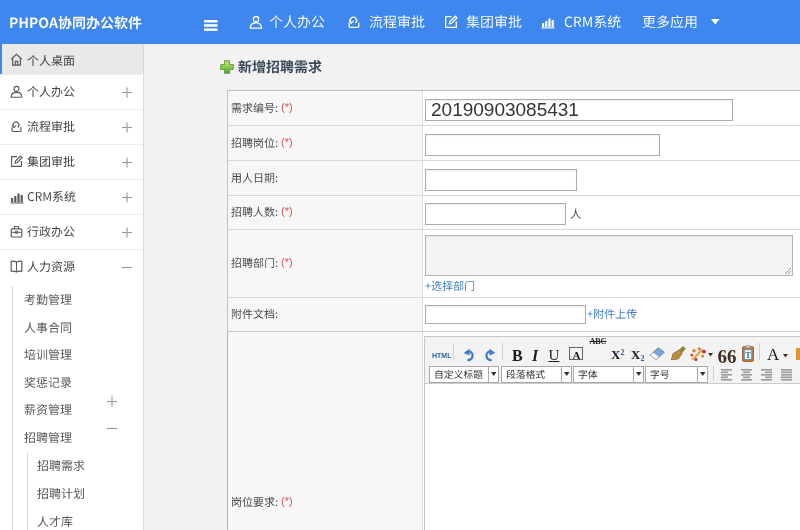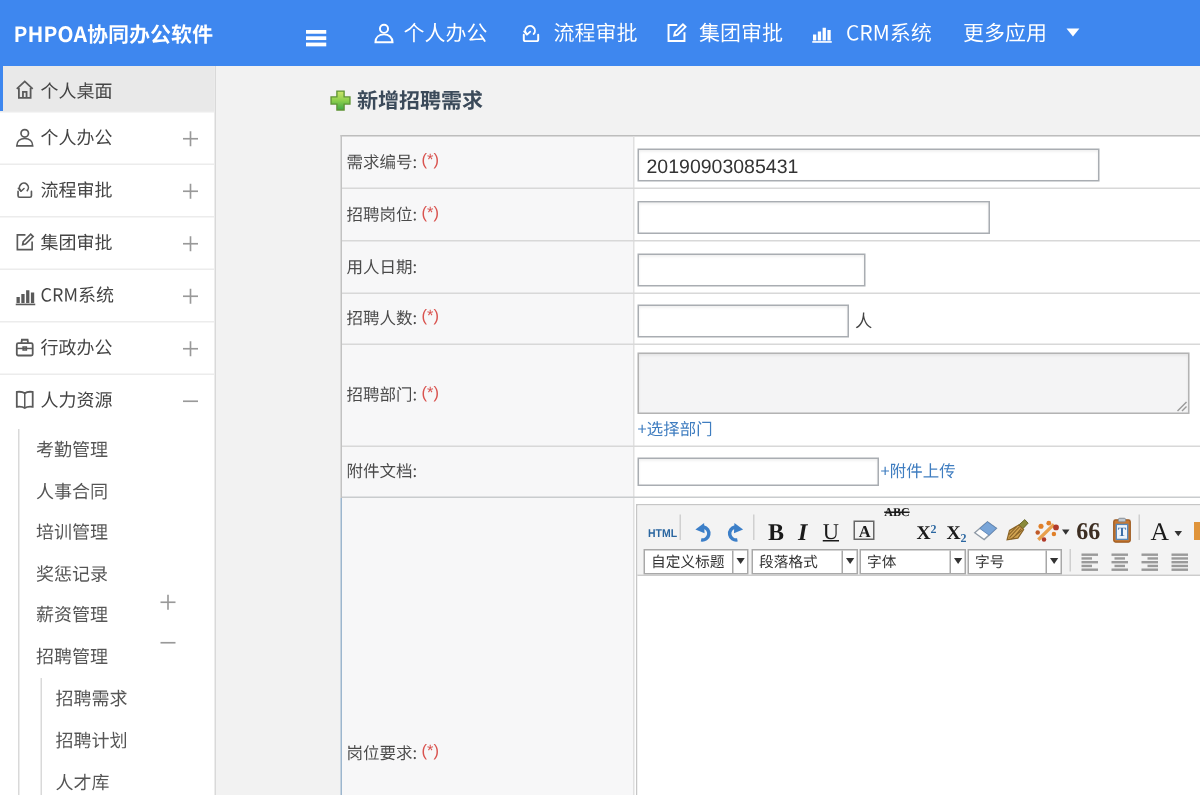--- a/index.html
+++ b/index.html
@@ -261,21 +261,21 @@
     <path d="M1.8 -9.2V-7.0H0.5V-6.2H1.8V-3.8C1.3 -3.7 0.7 -3.5 0.3 -3.4L0.5 -2.6L1.8 -3.0V-0.1C1.8 0.0 1.8 0.1 1.6 0.1C1.5 0.1 1.1 0.1 0.6 0.1C0.7 0.3 0.8 0.7 0.8 0.9C1.6 0.9 2.0 0.8 2.2 0.7C2.5 0.6 2.6 0.4 2.6 -0.1V-3.3L3.9 -3.7L3.8 -4.5L2.6 -4.1V-6.2H4.0V-7.0H2.6V-9.2ZM4.6 -3.7V0.9H5.4V0.3H9.2V0.8H10.0V-3.7ZM5.4 -0.4V-2.9H9.2V-0.4ZM4.3 -8.7V-7.9H6.2C6.0 -6.6 5.5 -5.4 3.9 -4.7C4.1 -4.6 4.4 -4.3 4.5 -4.1C6.2 -4.9 6.8 -6.3 7.0 -7.9H9.3C9.2 -6.1 9.1 -5.4 8.9 -5.2C8.8 -5.1 8.7 -5.1 8.5 -5.1C8.4 -5.1 7.9 -5.1 7.4 -5.1C7.6 -4.9 7.6 -4.6 7.7 -4.4C8.2 -4.3 8.7 -4.3 8.9 -4.4C9.2 -4.4 9.4 -4.5 9.6 -4.7C9.9 -5.0 10.0 -5.9 10.1 -8.3C10.1 -8.5 10.1 -8.7 10.1 -8.7Z M11.4 -1.5 11.6 -0.7 14.4 -1.3V0.8H15.1V-1.5L15.8 -1.6L15.7 -2.4L15.1 -2.2V-8.0H15.7V-8.8H11.5V-8.0H12.2V-1.6ZM12.9 -8.0H14.4V-6.5H12.9ZM15.4 -3.9V-3.2H16.9C16.8 -2.6 16.6 -2.0 16.4 -1.5H20.1C20.0 -0.6 19.9 -0.2 19.7 -0.0C19.6 0.1 19.5 0.1 19.3 0.1C19.1 0.1 18.5 0.1 17.9 0.0C18.0 0.2 18.1 0.5 18.1 0.8C18.7 0.8 19.3 0.8 19.6 0.8C19.9 0.8 20.2 0.7 20.3 0.5C20.6 0.2 20.8 -0.4 21.0 -1.8C21.0 -2.0 21.0 -2.2 21.0 -2.2H17.5L17.7 -3.2H21.6V-3.9ZM12.9 -5.8H14.4V-4.2H12.9ZM12.9 -3.5H14.4V-2.1L12.9 -1.7ZM16.7 -6.1H18.1V-5.2H16.7ZM18.9 -6.1H20.3V-5.2H18.9ZM16.7 -7.6H18.1V-6.7H16.7ZM18.9 -7.6H20.3V-6.7H18.9ZM18.1 -9.2V-8.2H16.0V-4.6H21.1V-8.2H18.9V-9.2Z M23.6 -6.9C23.8 -6.3 24.1 -5.5 24.2 -5.0L25.0 -5.2C24.9 -5.7 24.6 -6.5 24.3 -7.1ZM28.9 -8.7V0.9H29.6V-7.9H31.4C31.1 -7.0 30.7 -5.9 30.3 -4.9C31.3 -3.9 31.5 -3.1 31.5 -2.4C31.5 -2.1 31.5 -1.7 31.2 -1.6C31.1 -1.5 31.0 -1.5 30.8 -1.5C30.6 -1.5 30.3 -1.5 29.9 -1.5C30.1 -1.3 30.2 -0.9 30.2 -0.7C30.5 -0.7 30.8 -0.7 31.1 -0.7C31.4 -0.7 31.6 -0.8 31.8 -0.9C32.2 -1.2 32.3 -1.7 32.3 -2.4C32.3 -3.1 32.1 -4.0 31.1 -5.0C31.5 -6.0 32.0 -7.3 32.4 -8.3L31.9 -8.7L31.7 -8.7ZM24.7 -9.1C24.9 -8.7 25.1 -8.3 25.2 -7.9H22.9V-7.2H28.1V-7.9H26.0C25.9 -8.3 25.7 -8.9 25.5 -9.3ZM26.8 -7.1C26.6 -6.5 26.3 -5.6 26.0 -5.0H22.6V-4.2H28.3V-5.0H26.8C27.0 -5.5 27.3 -6.3 27.6 -6.9ZM23.2 -3.2V0.8H24.0V0.3H27.0V0.7H27.8V-3.2ZM24.0 -0.5V-2.5H27.0V-0.5Z M34.4 -8.9C35.0 -8.2 35.6 -7.3 35.9 -6.8L36.6 -7.3C36.3 -7.8 35.6 -8.6 35.0 -9.3ZM34.0 -7.0V0.9H34.8V-7.0ZM36.9 -8.8V-8.0H42.2V-0.2C42.2 0.0 42.1 0.1 41.9 0.1C41.7 0.1 40.9 0.1 40.1 0.1C40.2 0.3 40.3 0.6 40.4 0.9C41.4 0.9 42.1 0.9 42.5 0.7C42.9 0.6 43.0 0.3 43.0 -0.2V-8.8Z M45.5 -4.3C45.9 -4.3 46.3 -4.6 46.3 -5.1C46.3 -5.5 45.9 -5.8 45.5 -5.8C45.1 -5.8 44.8 -5.5 44.8 -5.1C44.8 -4.6 45.1 -4.3 45.5 -4.3ZM45.5 0.1C45.9 0.1 46.3 -0.2 46.3 -0.6C46.3 -1.1 45.9 -1.4 45.5 -1.4C45.1 -1.4 44.8 -1.1 44.8 -0.6C44.8 -0.2 45.1 0.1 45.5 0.1Z" fill="#4a4a4a"></path>
   </svg>
 <span class="abs" style="left:281px;top:256px;font-size:11px;color:#d9534f">(*)</span>
 <svg class="t" style="left:230.5px;top:318.0px;" width="1" height="1">
     <path d="M6.3 -4.6C6.7 -3.8 7.2 -2.7 7.4 -2.0L8.1 -2.4C7.9 -3.0 7.4 -4.0 7.0 -4.8ZM8.8 -9.1V-6.7H6.1V-5.9H8.8V-0.2C8.8 0.0 8.8 0.0 8.6 0.1C8.4 0.1 7.9 0.1 7.3 0.0C7.4 0.3 7.5 0.6 7.6 0.9C8.4 0.9 8.9 0.8 9.2 0.7C9.5 0.6 9.6 0.3 9.6 -0.2V-5.9H10.6V-6.7H9.6V-9.1ZM5.7 -9.2C5.2 -7.6 4.4 -6.0 3.5 -5.0C3.7 -4.9 3.9 -4.5 4.0 -4.3C4.3 -4.7 4.6 -5.0 4.8 -5.4V0.8H5.6V-6.8C5.9 -7.5 6.2 -8.3 6.4 -9.0ZM0.9 -8.8V0.9H1.6V-8.0H3.0C2.8 -7.2 2.5 -6.2 2.2 -5.4C2.9 -4.5 3.1 -3.7 3.1 -3.1C3.1 -2.8 3.0 -2.4 2.9 -2.3C2.8 -2.3 2.7 -2.2 2.6 -2.2C2.4 -2.2 2.2 -2.2 2.0 -2.2C2.1 -2.0 2.2 -1.7 2.2 -1.5C2.4 -1.5 2.7 -1.5 2.9 -1.5C3.1 -1.5 3.3 -1.6 3.4 -1.7C3.7 -1.9 3.8 -2.4 3.8 -3.0C3.8 -3.7 3.7 -4.6 2.9 -5.5C3.3 -6.4 3.7 -7.6 3.9 -8.5L3.4 -8.8L3.3 -8.8Z M14.5 -3.8V-2.9H17.6V0.9H18.5V-2.9H21.5V-3.8H18.5V-6.2H21.0V-7.0H18.5V-9.1H17.6V-7.0H16.2C16.3 -7.5 16.4 -8.0 16.5 -8.5L15.8 -8.7C15.5 -7.2 15.0 -5.8 14.4 -4.9C14.6 -4.8 14.9 -4.6 15.1 -4.5C15.4 -5.0 15.7 -5.5 15.9 -6.2H17.6V-3.8ZM13.9 -9.2C13.4 -7.5 12.4 -5.9 11.4 -4.8C11.5 -4.6 11.7 -4.2 11.8 -4.0C12.2 -4.4 12.5 -4.8 12.8 -5.3V0.9H13.6V-6.6C14.0 -7.3 14.4 -8.2 14.7 -9.0Z M26.7 -9.1C27.0 -8.5 27.3 -7.8 27.5 -7.3L28.4 -7.6C28.2 -8.1 27.8 -8.8 27.5 -9.3ZM22.6 -7.3V-6.5H24.3C24.9 -4.8 25.8 -3.4 26.9 -2.2C25.7 -1.2 24.2 -0.4 22.4 0.1C22.6 0.3 22.8 0.7 22.9 0.9C24.8 0.3 26.3 -0.5 27.5 -1.6C28.8 -0.5 30.3 0.3 32.1 0.8C32.2 0.6 32.5 0.2 32.6 0.0C30.9 -0.4 29.4 -1.2 28.2 -2.2C29.3 -3.3 30.1 -4.8 30.8 -6.5H32.5V-7.3ZM27.5 -2.8C26.5 -3.8 25.7 -5.1 25.1 -6.5H29.8C29.3 -5.0 28.5 -3.8 27.5 -2.8Z M42.4 -8.5C42.1 -7.7 41.7 -6.6 41.3 -5.9L41.9 -5.7C42.3 -6.3 42.8 -7.4 43.2 -8.3ZM37.4 -8.3C37.7 -7.5 38.2 -6.4 38.3 -5.7L39.1 -6.0C38.9 -6.7 38.4 -7.7 38.0 -8.5ZM35.1 -9.2V-6.9H33.5V-6.1H35.0C34.7 -4.6 34.0 -2.9 33.3 -1.9C33.4 -1.7 33.6 -1.4 33.7 -1.2C34.2 -1.9 34.7 -3.2 35.1 -4.4V0.9H35.9V-4.7C36.2 -4.1 36.7 -3.4 36.8 -3.1L37.3 -3.7C37.1 -4.0 36.2 -5.3 35.9 -5.7V-6.1H37.3V-6.9H35.9V-9.2ZM37.1 -0.7V0.1H42.3V0.8H43.1V-5.2H40.6V-9.2H39.8V-5.2H37.3V-4.4H42.3V-3.0H37.4V-2.2H42.3V-0.7Z M45.5 -4.3C45.9 -4.3 46.3 -4.6 46.3 -5.1C46.3 -5.5 45.9 -5.8 45.5 -5.8C45.1 -5.8 44.8 -5.5 44.8 -5.1C44.8 -4.6 45.1 -4.3 45.5 -4.3ZM45.5 0.1C45.9 0.1 46.3 -0.2 46.3 -0.6C46.3 -1.1 45.9 -1.4 45.5 -1.4C45.1 -1.4 44.8 -1.1 44.8 -0.6C44.8 -0.2 45.1 0.1 45.5 0.1Z" fill="#4a4a4a"></path>
   </svg>
 <svg class="t" style="left:230.5px;top:506.0px;" width="1" height="1">
     <path d="M1.2 -8.9V-6.7H9.8V-8.9H8.9V-7.5H5.9V-9.3H5.1V-7.5H2.1V-8.9ZM1.2 -5.9V0.8H2.0V-5.1H9.1V-0.2C9.1 0.0 9.0 0.1 8.8 0.1C8.6 0.1 7.9 0.1 7.1 0.1C7.2 0.3 7.4 0.6 7.4 0.8C8.4 0.8 9.0 0.8 9.4 0.7C9.8 0.6 9.9 0.4 9.9 -0.2V-5.9ZM2.6 -3.9C3.4 -3.5 4.3 -3.0 5.1 -2.4C4.3 -1.8 3.3 -1.3 2.4 -0.9C2.6 -0.7 2.8 -0.4 3.0 -0.2C3.9 -0.7 4.9 -1.3 5.7 -2.0C6.5 -1.4 7.2 -0.9 7.7 -0.4L8.2 -1.0C7.8 -1.4 7.1 -2.0 6.3 -2.5C7.0 -3.1 7.6 -3.8 8.0 -4.5L7.3 -4.8C6.9 -4.1 6.3 -3.5 5.7 -2.9C4.9 -3.5 4.0 -4.0 3.2 -4.5Z M15.1 -7.2V-6.4H21.1V-7.2ZM15.8 -5.6C16.1 -4.1 16.4 -2.0 16.5 -0.9L17.3 -1.1C17.2 -2.2 16.9 -4.2 16.5 -5.8ZM17.3 -9.1C17.5 -8.6 17.7 -7.8 17.8 -7.4L18.6 -7.6C18.5 -8.1 18.3 -8.8 18.1 -9.3ZM14.6 -0.4V0.4H21.5V-0.4H19.2C19.6 -1.8 20.1 -4.0 20.4 -5.7L19.5 -5.9C19.3 -4.2 18.9 -1.9 18.5 -0.4ZM14.1 -9.2C13.5 -7.5 12.5 -5.9 11.4 -4.8C11.6 -4.6 11.8 -4.2 11.9 -4.0C12.3 -4.4 12.6 -4.8 13.0 -5.3V0.9H13.8V-6.6C14.2 -7.4 14.6 -8.2 14.9 -9.0Z M29.4 -2.6C29.0 -1.9 28.5 -1.4 27.9 -1.0C27.0 -1.2 26.2 -1.4 25.4 -1.6C25.6 -1.8 25.9 -2.2 26.2 -2.6ZM23.3 -7.1V-4.2H26.2C26.1 -3.9 25.9 -3.6 25.7 -3.3H22.6V-2.6H25.2C24.8 -2.0 24.4 -1.5 24.0 -1.1C25.0 -0.9 25.9 -0.7 26.8 -0.5C25.7 -0.2 24.3 0.0 22.6 0.1C22.8 0.3 22.9 0.6 23.0 0.9C25.1 0.7 26.7 0.4 28.0 -0.2C29.3 0.1 30.6 0.5 31.5 0.9L32.2 0.2C31.3 -0.1 30.1 -0.4 28.9 -0.8C29.5 -1.2 30.0 -1.8 30.3 -2.6H32.4V-3.3H26.6C26.8 -3.6 27.0 -3.8 27.1 -4.1L26.6 -4.2H31.8V-7.1H29.1V-8.0H32.2V-8.8H22.8V-8.0H25.8V-7.1ZM26.5 -8.0H28.3V-7.1H26.5ZM24.1 -6.4H25.8V-4.9H24.1ZM26.5 -6.4H28.3V-4.9H26.5ZM29.1 -6.4H31.0V-4.9H29.1Z M34.3 -5.5C35.0 -4.9 35.8 -4.0 36.1 -3.4L36.8 -3.9C36.4 -4.5 35.6 -5.3 34.9 -5.9ZM33.5 -1.0 34.0 -0.2C35.1 -0.9 36.6 -1.8 38.1 -2.7V-0.2C38.1 -0.0 38.0 0.0 37.8 0.0C37.6 0.0 36.8 0.1 36.1 0.0C36.2 0.3 36.3 0.7 36.4 0.9C37.4 0.9 38.0 0.9 38.4 0.7C38.8 0.6 38.9 0.3 38.9 -0.2V-4.6C39.9 -2.6 41.2 -0.9 43.0 -0.0C43.2 -0.3 43.4 -0.6 43.6 -0.8C42.4 -1.3 41.4 -2.2 40.6 -3.3C41.3 -3.9 42.2 -4.8 42.9 -5.6L42.2 -6.1C41.6 -5.4 40.8 -4.5 40.1 -3.9C39.6 -4.7 39.2 -5.6 38.9 -6.4V-6.6H43.3V-7.4H42.0L42.4 -7.9C42.0 -8.3 41.1 -8.8 40.4 -9.2L39.9 -8.6C40.6 -8.3 41.4 -7.8 41.9 -7.4H38.9V-9.2H38.1V-7.4H33.7V-6.6H38.1V-3.5C36.4 -2.6 34.6 -1.6 33.5 -1.0Z M45.5 -4.3C45.9 -4.3 46.3 -4.6 46.3 -5.1C46.3 -5.5 45.9 -5.8 45.5 -5.8C45.1 -5.8 44.8 -5.5 44.8 -5.1C44.8 -4.6 45.1 -4.3 45.5 -4.3ZM45.5 0.1C45.9 0.1 46.3 -0.2 46.3 -0.6C46.3 -1.1 45.9 -1.4 45.5 -1.4C45.1 -1.4 44.8 -1.1 44.8 -0.6C44.8 -0.2 45.1 0.1 45.5 0.1Z" fill="#4a4a4a"></path>
   </svg>
 <span class="abs" style="left:281px;top:495px;font-size:11px;color:#d9534f">(*)</span>
-<input class="abs" style="left: 425px; top: 99px; width: 308px; height: 22px; font-size: 13px; color: rgb(51, 51, 51); padding: 0px 0px 0px 5px;" value="20190903085431">
+<input class="abs" style="left: 425px; top: 99px; width: 308px; height: 22px; font-size: 19px; color: rgb(51, 51, 51); padding: 0px 0px 0px 5px;" value="20190903085431">
 <input class="abs" style="left: 425px; top: 134px; width: 235px; height: 22px;">
 <input class="abs" style="left: 425px; top: 169px; width: 152px; height: 22px;">
 <input class="abs" style="left: 425px; top: 203px; width: 141px; height: 22px;">
 <svg class="t" style="left:570px;top:218px;" width="1" height="1">
     <path d="M5.3 -9.6C5.2 -7.9 5.3 -2.2 0.5 0.2C0.8 0.4 1.0 0.7 1.2 0.9C4.0 -0.6 5.2 -3.2 5.8 -5.5C6.3 -3.4 7.6 -0.5 10.5 0.8C10.6 0.6 10.9 0.3 11.1 0.1C7.0 -1.7 6.3 -6.5 6.1 -7.9C6.2 -8.6 6.2 -9.2 6.2 -9.6Z" fill="#444444"></path>
   </svg>
 <textarea class="abs" style="left: 425px; top: 235px; width: 368px; height: 41px; background: rgb(244, 244, 245); border-color: rgb(179, 179, 179); resize: none;"></textarea>
 <svg class="i" style="left:784px;top:267px" width="8" height="8">
     <g stroke="#999" stroke-width="1">
       <line x1="1" y1="7" x2="7" y2="1"></line>
@@ -327,21 +327,21 @@
     <circle cx="4.0" cy="3.8" r="1.7" fill="#e07f28"></circle>
     <circle cx="9.2" cy="1.8" r="1.6" fill="#e07f28"></circle>
     <circle cx="14.0" cy="4.6" r="1.9" fill="#b03a2a"></circle>
     <circle cx="1.8" cy="8.0" r="1.5" fill="#c05a28"></circle>
     <circle cx="12.6" cy="9.0" r="1.5" fill="#e07f28"></circle>
     <circle cx="6.0" cy="12.6" r="1.5" fill="#b03a2a"></circle>
   </svg>
 <svg class="i" style="left:708px;top:352.5px" width="6" height="4">
     <path d="M0 0 L5 0 L2.5 3.5 Z" fill="#333"></path>
   </svg>
-<span class="abs" style="left:717.5px;top:346px;font-size:16px;font-weight:bold;color:#3d2e22;font-family:'Liberation Serif',serif">66</span>
+<span class="abs" style="left:717.5px;top:346px;font-size:19px;font-weight:bold;color:#3d2e22;font-family:'Liberation Serif',serif">66</span>
 <svg class="i" style="left:741.5px;top:345px" width="12" height="17" viewBox="0 0 12 17">
     <rect x="0.5" y="1.6" width="11" height="14.8" rx="1.2" fill="#c87830" stroke="#9a5518" stroke-width="0.8"></rect>
     <rect x="3.6" y="0.5" width="4.8" height="2.4" rx="0.9" fill="#c0c8d0" stroke="#808890" stroke-width="0.6"></rect>
     <rect x="2.2" y="4.6" width="7.6" height="10" fill="#eef4fa" stroke="#5588bb" stroke-width="0.9"></rect>
     <text x="6" y="12.6" font-size="8.5" font-weight="bold" fill="#3a6ea8" text-anchor="middle" font-family="Liberation Serif">T</text>
   </svg>
 <span class="abs" style="left:767px;top:345px;font-size:17px;color:#1a1a1a;font-family:'Liberation Serif',serif">A</span>
 <svg class="i" style="left:783px;top:353.5px" width="6" height="4">
     <path d="M0 0 L5 0 L2.5 3.5 Z" fill="#333"></path>
   </svg>

